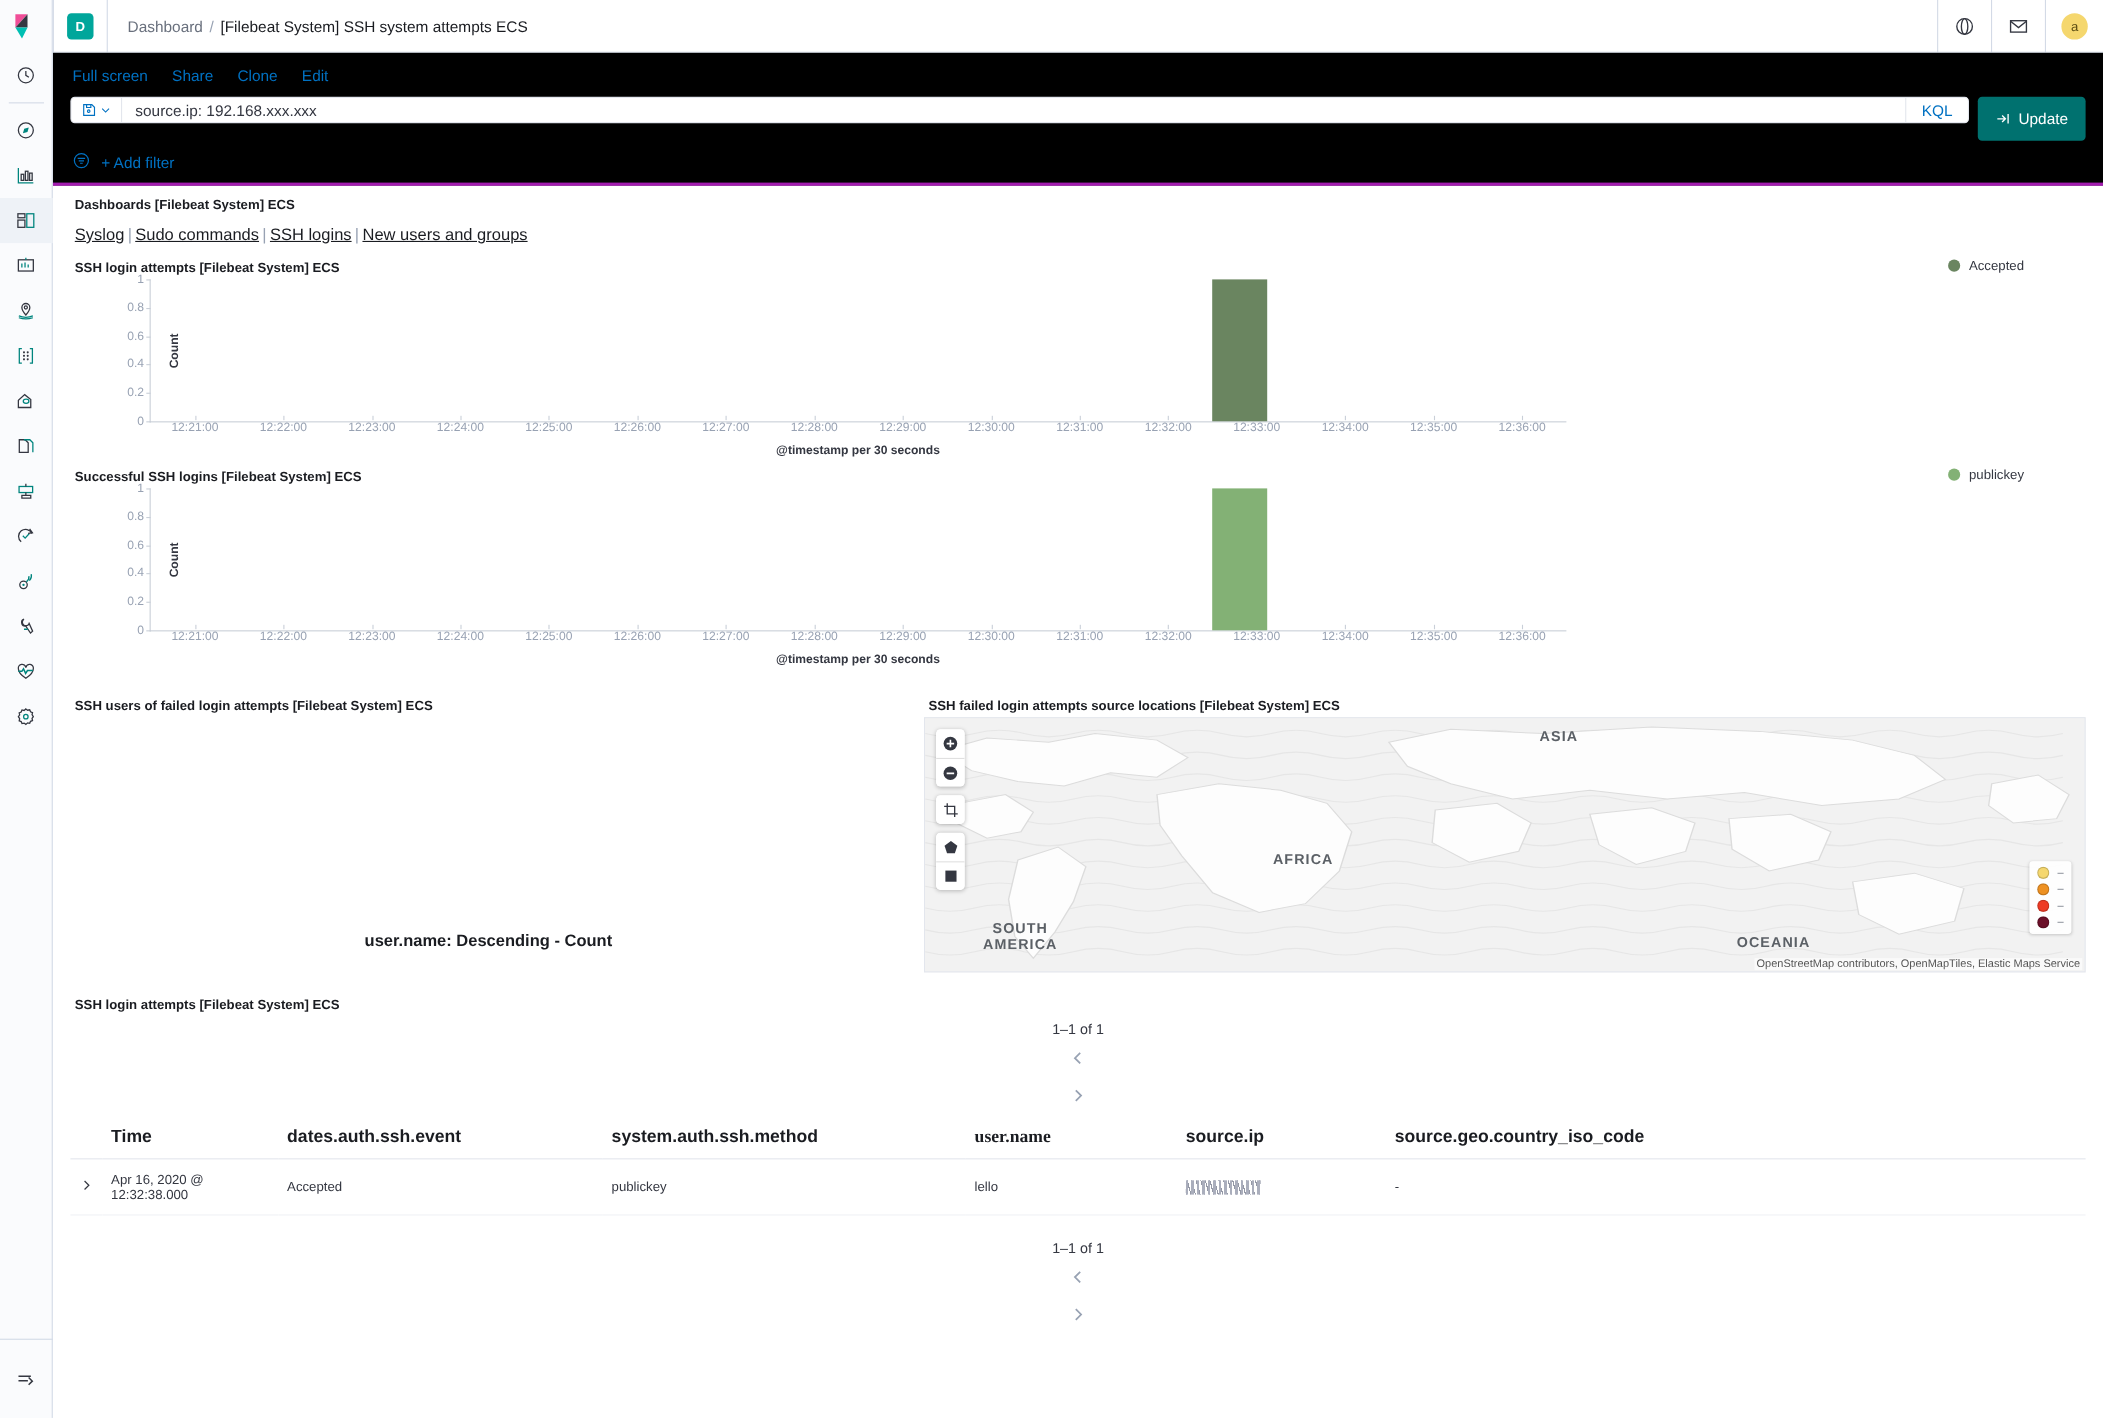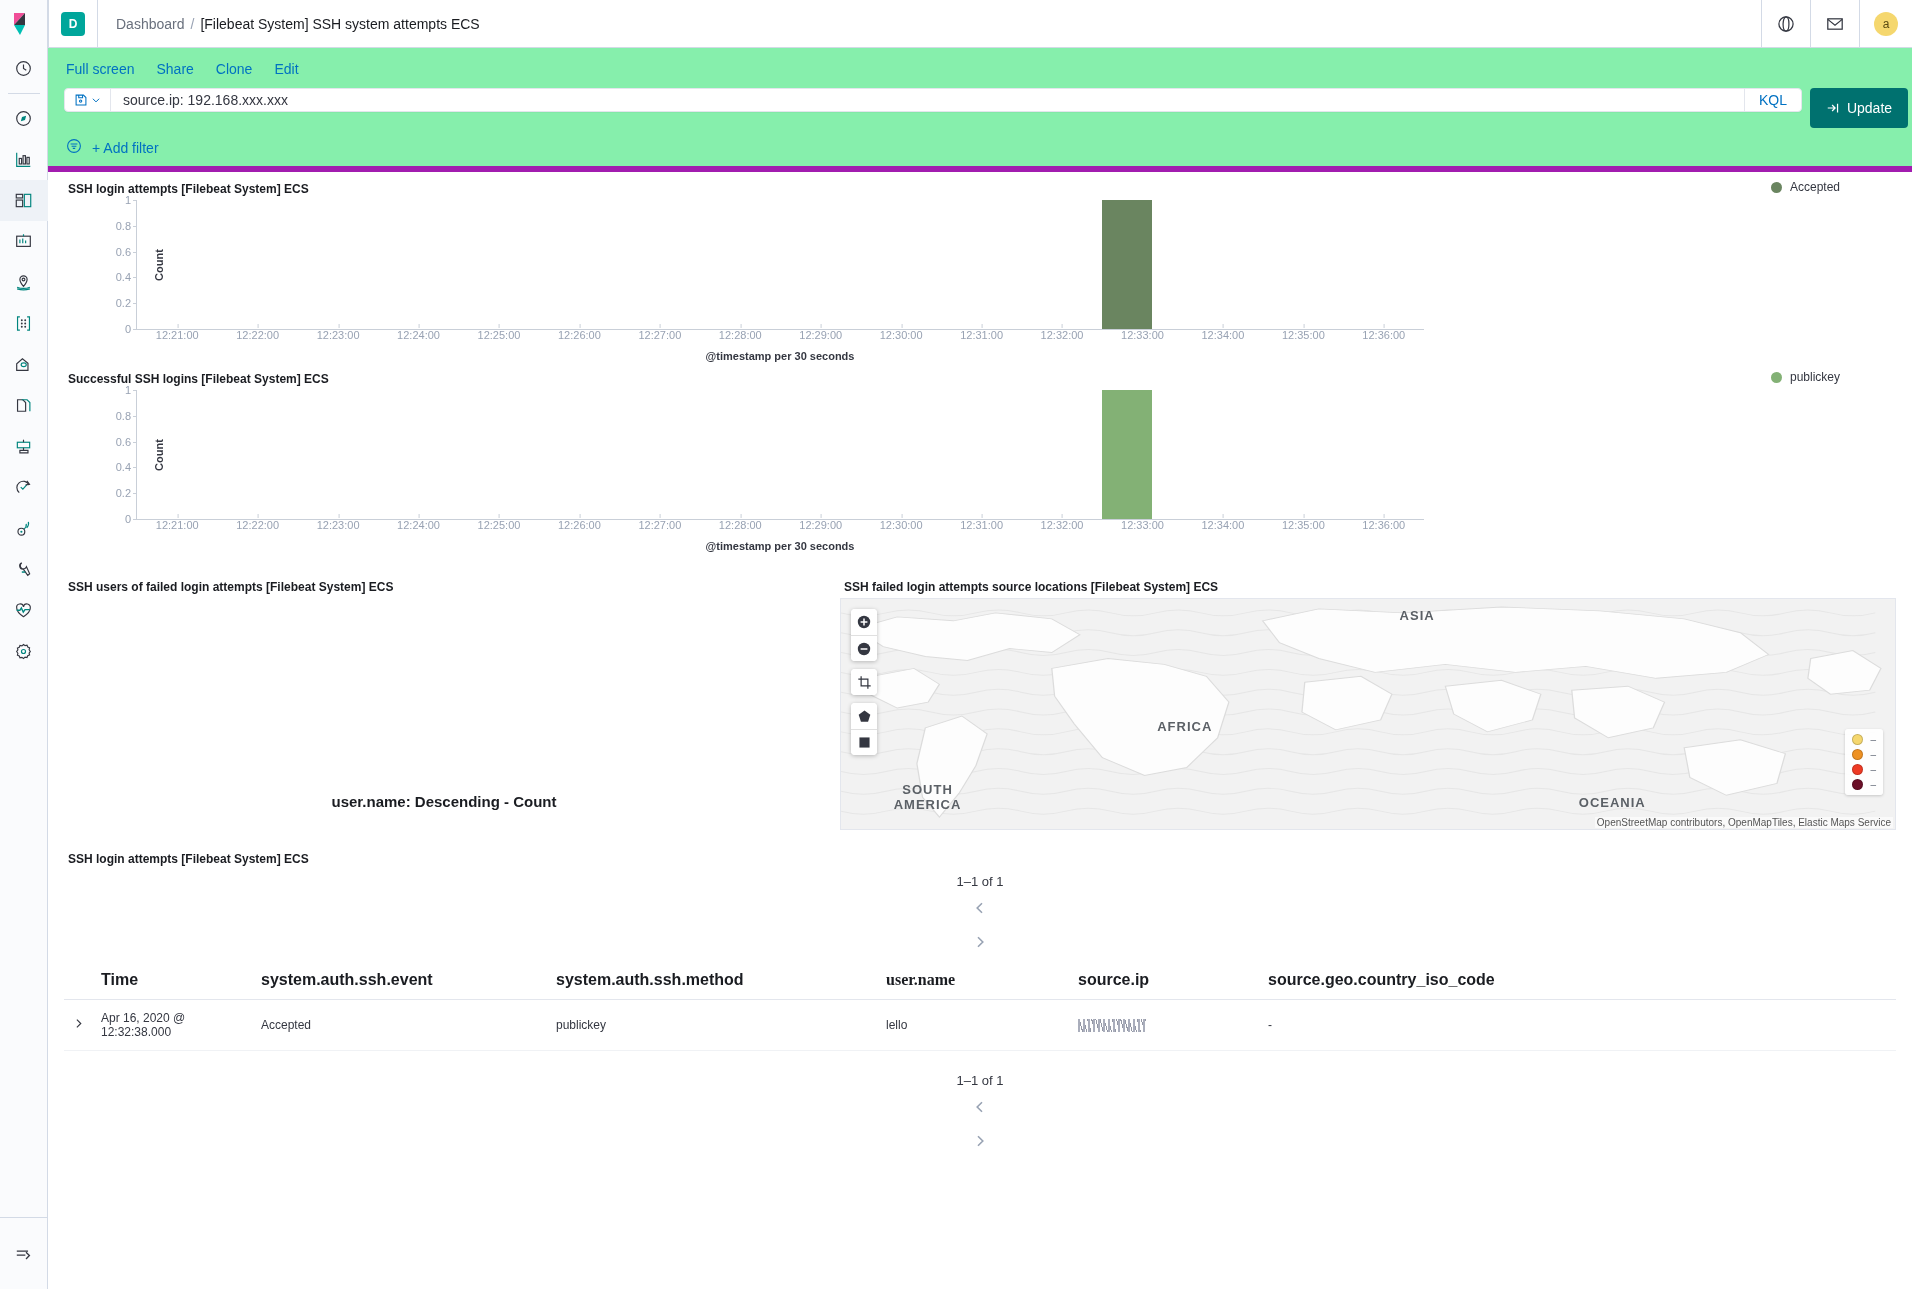--- a/index.html
+++ b/index.html
@@ -72,23 +72,23 @@
   }
   .avatar {
     width: 24px; height: 24px; border-radius: 50%;
     background: #f5d76e; color: #5a4b12;
     font-size: 12px; display: flex; align-items: center; justify-content: center;
     margin: 0 14px;
   }
 
   
   .actionsbar {
-    background: #86efac;
-    padding: 10px 4px 0 16px;
-    border-bottom: 6px solid #a21caf;
+    background: #000000;
+    padding: 10px 16px 0 16px;
+    border-bottom: 3px solid #a21caf;
   }
   .action-links { display: flex; gap: 22px; font-size: 14px; padding: 3px 0 11px 2px; }
   .action-links a { color: #0071c2; text-decoration: none; cursor: pointer; }
 
   .querybar { display: flex; align-items: stretch; gap: 8px; }
   .qb-input-wrap {
     flex: 1 1 auto;
     display: flex; align-items: stretch;
     background: #fff;
     border: 1px solid #e3e6ed;
@@ -490,20 +490,26 @@
             <circle cx="8" cy="8" r="6.4"></circle>
               <path d="M4.6 6h6.8M5.6 8.2h4.8M6.8 10.4h2.4"></path>
           </svg>
         </span>
         <span class="add-filter">+ Add filter</span>
       </div>
     </div>
 
     <div class="board">
 
+      <div>
+        <div class="panel-title">Dashboards [Filebeat System] ECS</div>
+        <div class="md-links">
+          <a>Syslog</a><span class="pipe">|</span><a>Sudo commands</a><span class="pipe">|</span><a>SSH logins</a><span class="pipe">|</span><a>New users and groups</a>
+        </div>
+      </div>
 
       <div class="chart-panel">
         <div class="panel-title">SSH login attempts [Filebeat System] ECS</div>
         <div class="chart-area" id="chart0">
           <div class="ylabel">Count</div>
         <div class="ytick" style="top: 100%;">0</div>
             <div class="ytick" style="top: 80%;">0.2</div>
             <div class="ytick" style="top: 60%;">0.4</div>
             <div class="ytick" style="top: 40%;">0.6</div>
             <div class="ytick" style="top: 20%;">0.8</div>
@@ -689,21 +695,21 @@
                 <path d="M6 3.2L10.8 8 6 12.8"></path>
               </svg>
           </span>
         </div>
 
         <table class="doc-table">
           <thead>
             <tr>
               <th class="expand-cell"></th>
               <th class="col-time">Time</th>
-              <th class="col-event">system.auth.ssh.event</th>
+              <th class="col-event">dates.auth.ssh.event</th>
               <th class="col-method">system.auth.ssh.method</th>
               <th class="col-user">user.name</th>
               <th class="col-ip">source.ip</th>
               <th>source.geo.country_iso_code</th>
             </tr>
           </thead>
           <tbody>
             <tr>
               <td class="expand-cell">
                 <svg width="13" height="13" viewBox="0 0 16 16" fill="none" stroke="#343741" stroke-width="1.4">

